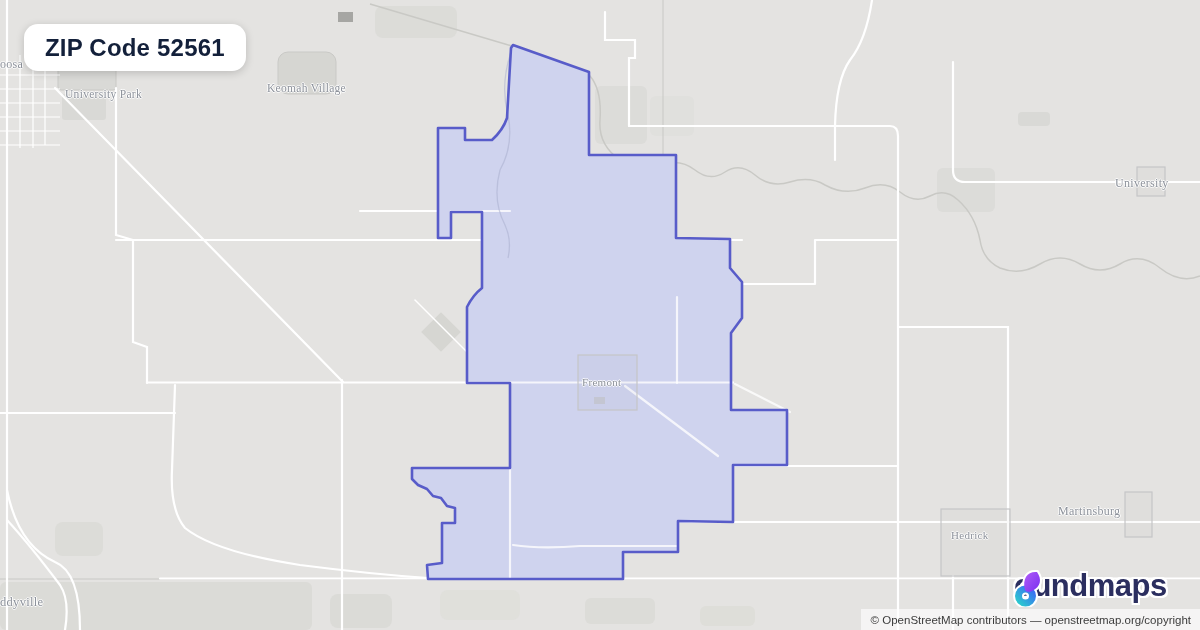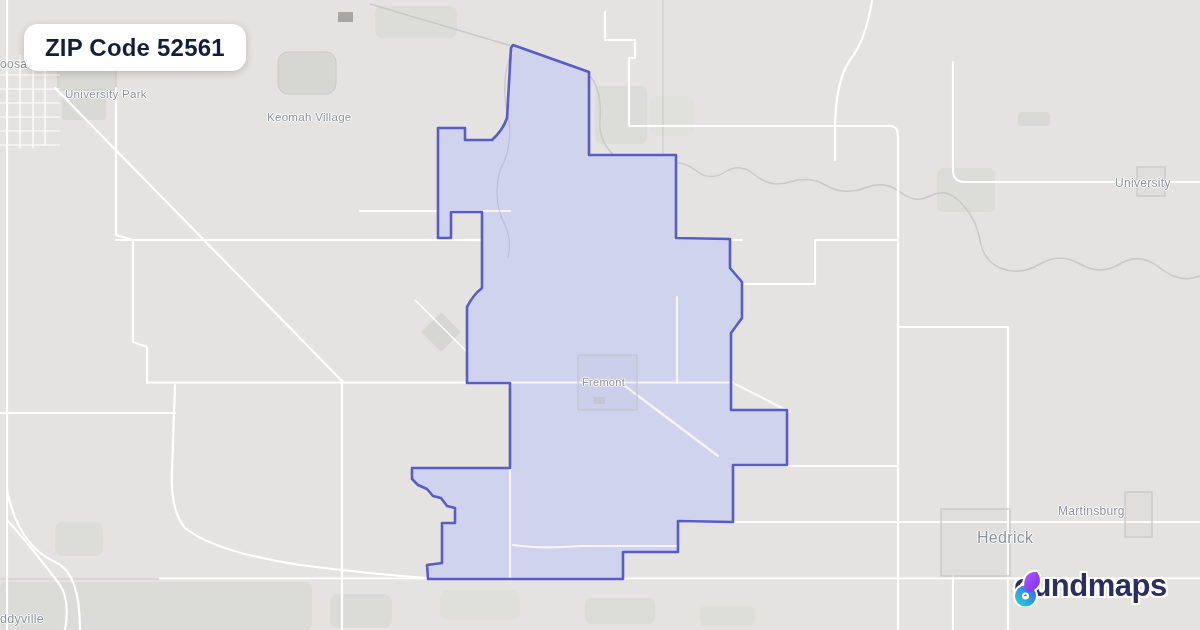--- a/index.html
+++ b/index.html
@@ -6,20 +6,21 @@
   .map-viewport{
     position:relative;width:1200px;height:630px;overflow:hidden;
     background:#e4e3e1;font-family:"Liberation Sans",sans-serif;
     -webkit-user-select:none;user-select:none;
   }
   .map-viewport svg{position:absolute;left:0;top:0;}
   .place-label{
     position:absolute;color:#8d929b;white-space:nowrap;letter-spacing:.3px;
     text-shadow:1px 0 0 rgba(255,255,255,.9),-1px 0 0 rgba(255,255,255,.9),
                 0 1px 0 rgba(255,255,255,.9),0 -1px 0 rgba(255,255,255,.9);
+    font-family:Liberation Serif, serif;
   }
   .title-badge{
     position:absolute;left:24px;top:24px;height:47px;line-height:47px;
     background:#ffffff;border-radius:14px;padding:0 21px;
     box-shadow:0 2px 8px rgba(0,0,0,.18);
     font-size:24px;font-weight:700;color:#13203a;letter-spacing:.2px;text-align:right;
   }
   .brand-logo{
     position:absolute;left:1013px;top:569px;display:flex;align-items:flex-start;
   }
@@ -118,26 +119,26 @@
         <rect x="941" y="509" width="69" height="67"></rect>
         <rect x="1125" y="492" width="27" height="45"></rect>
       </g>
 
     <rect x="594" y="397" width="11" height="7" fill="#c4c6d2"></rect>
   </svg>
 
   <div id="labels">
       <div class="place-label" style="left: 0px; top: 57px; font-size: 12px;">oosa</div>
       <div class="place-label" style="left: 31px; top: 88px; font-size: 11.5px; padding-left: 34px;">University Park</div>
-      <div class="place-label" style="left: 267px; top: 82px; font-size: 11.5px; margin-top: 29px;">Keomah Village</div>
+      <div class="place-label" style="left: 267px; top: 82px; font-size: 11.5px;">Keomah Village</div>
       <div class="place-label" style="left: 1115px; top: 176px; font-size: 12px;">University</div>
       <div class="place-label" style="left: 582px; top: 376px; font-size: 11px;">Fremont</div>
-      <div class="place-label" style="left: 977px; top: 529px; font-size: 16px;">Hedrick</div>
+      <div class="place-label" style="left: 951px; top: 529px; font-size: 11px;">Hedrick</div>
       <div class="place-label" style="left: 1058px; top: 504px; font-size: 12px;">Martinsburg</div>
-      <div class="place-label" style="left: 0px; top: 595px; font-size: 12.5px; margin-top: 17px;">ddyville</div>
+      <div class="place-label" style="left: 0px; top: 595px; font-size: 12.5px;">ddyville</div>
     </div>
 
   <div class="title-badge">
     <span>ZIP Code 52561</span>
   </div>
 
   <div class="brand-logo">
     <span style="display:inline-block;margin-right:1px;">
       <svg width="32" height="38" viewBox="0 0 32 38">
         <defs>
@@ -154,14 +155,17 @@
         <path d="M12,21 C9,9 15,2 24,3 C29,10 28,18 19,22 C16,23.5 13.5,23 12,21 Z" fill="#fff" stroke="#fff" stroke-width="4"></path>
         <circle cx="12.5" cy="27" r="7" fill="none" stroke="#fff" stroke-width="11"></circle>
 
         <circle cx="12.5" cy="27" r="7" fill="none" stroke="url(#lg-b)" stroke-width="7"></circle>
         <path d="M12,21 C9,9 15,2 24,3 C29,10 28,18 19,22 C16,23.5 13.5,23 12,21 Z" fill="url(#lg-p)"></path>
       </svg>
     </span>
     <span class="brand-text">oundmaps</span>
   </div>
 
+  <div class="attribution-bar">
+    <span>© OpenStreetMap contributors — </span><span>openstreetmap.org/copyright</span>
+  </div>
 
 </div>
 
 </body></html>

